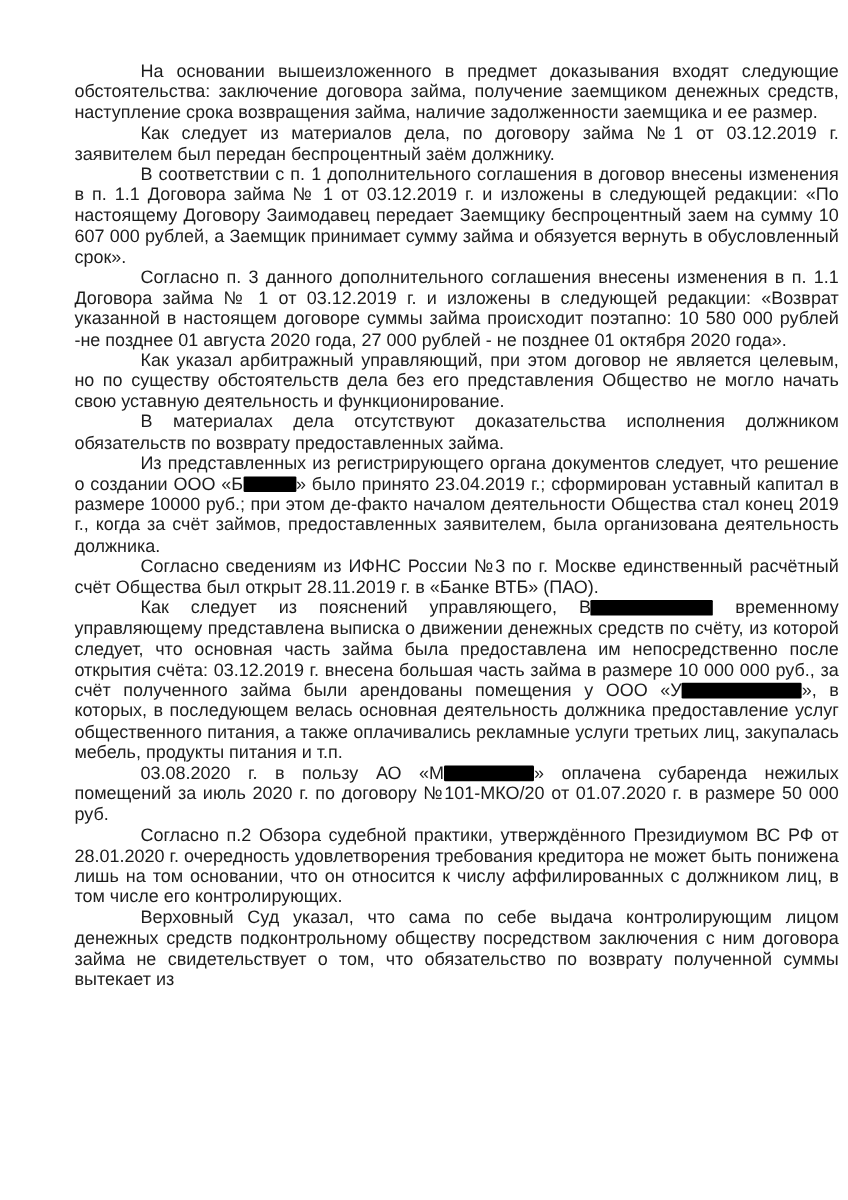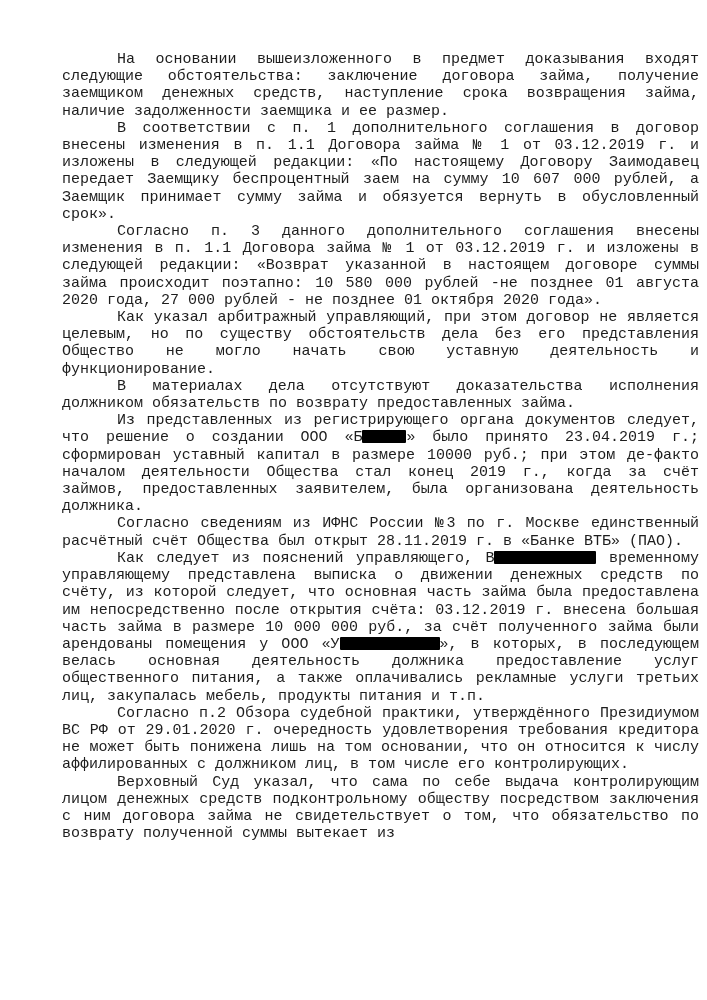--- a/index.html
+++ b/index.html
@@ -15,21 +15,21 @@
   }
   .page {
     box-sizing: border-box;
     width: 707px;
     height: 1000px;
     padding: 51px 8px 20px 62px;
     background: #ffffff;
   }
   .text-block {
     width: 637px;
-    font-family: Liberation Mono, monospace;
+    font-family: Liberation Sans, sans-serif;
     font-size: 15px;
     line-height: 17.2px;
     color: #1d1d1d;
     text-align: justify;
   }
   .text-block p {
     margin: 0;
     padding: 0;
     text-indent: 55px;
   }
@@ -54,38 +54,40 @@
   .w260 { width: 260px; }
 </style>
 </head>
 <body>
 
 <div class="page">
   <div class="text-block">
 
     <p><span>На основании вышеизложенного в предмет доказывания входят следующие обстоятельства: заключение договора займа, получение заемщиком денежных средств, наступление срока возвращения займа, наличие задолженности заемщика и ее размер.</span></p>
 
+    <p><span>Как следует из материалов дела, по договору займа №1 от 03.12.2019 г. заявителем был передан беспроцентный заём должнику.</span></p>
 
 
     <p><span>В соответствии с п. 1 дополнительного соглашения в договор внесены изменения в п. 1.1 Договора займа № 1 от 03.12.2019 г. и изложены в следующей редакции: «По настоящему Договору Заимодавец передает Заемщику беспроцентный заем на сумму 10 607 000 рублей, а Заемщик принимает сумму займа и обязуется вернуть в обусловленный срок».</span></p>
 
     <p><span>Согласно п. 3 данного дополнительного соглашения внесены изменения в п. 1.1 Договора займа № 1 от 03.12.2019 г. и изложены в следующей редакции: «Возврат указанной в настоящем договоре суммы займа происходит поэтапно: 10 580 000 рублей -не позднее 01 августа 2020 года, 27 000 рублей - не позднее 01 октября 2020 года».</span></p>
 
     <p><span>Как указал арбитражный управляющий, при этом договор не является целевым, но по существу обстоятельств дела без его представления Общество не могло начать свою уставную деятельность и функционирование.</span></p>
 
     <p><span>В материалах дела отсутствуют доказательства исполнения должником обязательств по возврату предоставленных займа.</span></p>
 
     <p><span>Из представленных из регистрирующего органа документов следует, что решение о создании ООО «Б</span><span class="redact w44"></span><span>» было принято 23.04.2019 г.; сформирован уставный капитал в размере 10000 руб.; при этом де-факто началом деятельности Общества стал конец 2019 г., когда за счёт займов, предоставленных заявителем, была организована деятельность должника.</span></p>
 
     <p><span>Согласно сведениям из ИФНС России №3 по г. Москве единственный расчётный счёт Общества был открыт 28.11.2019 г. в «Банке ВТБ» (ПАО).</span></p>
 
     <p><span>Как следует из пояснений управляющего, В</span><span class="redact w102"></span><span> временному управляющему представлена выписка о движении денежных средств по счёту, из которой следует, что основная часть займа была предоставлена им непосредственно после открытия счёта: 03.12.2019 г. внесена большая часть займа в размере 10 000 000 руб., за счёт полученного займа были арендованы помещения у ООО «У</span><span class="redact w100"></span><span>», в которых, в последующем велась основная деятельность должника предоставление услуг общественного питания, а также оплачивались рекламные услуги третьих лиц, закупалась мебель, продукты питания и т.п.</span></p>
 
 
 
 
+    <p><span>03.08.2020 г. в пользу АО «М</span><span class="redact w75"></span><span>» оплачена субаренда нежилых помещений за июль 2020 г. по договору №101-МКО/20 от 01.07.2020 г. в размере 50 000 руб.</span></p>
 
-    <p><span>Согласно п.2 Обзора судебной практики, утверждённого Президиумом ВС РФ от 29.01.2020 г. очередность удовлетворения требования кредитора не может быть понижена лишь на том основании, что он относится к числу аффилированных с должником лиц, в том числе его контролирующих.</span></p>
+    <p><span>Согласно п.2 Обзора судебной практики, утверждённого Президиумом ВС РФ от 28.01.2020 г. очередность удовлетворения требования кредитора не может быть понижена лишь на том основании, что он относится к числу аффилированных с должником лиц, в том числе его контролирующих.</span></p>
 
     <p><span>Верховный Суд указал, что сама по себе выдача контролирующим лицом денежных средств подконтрольному обществу посредством заключения с ним договора займа не свидетельствует о том, что обязательство по возврату полученной суммы вытекает из</span></p>
 
   </div>
 </div>
 
 </body></html>

